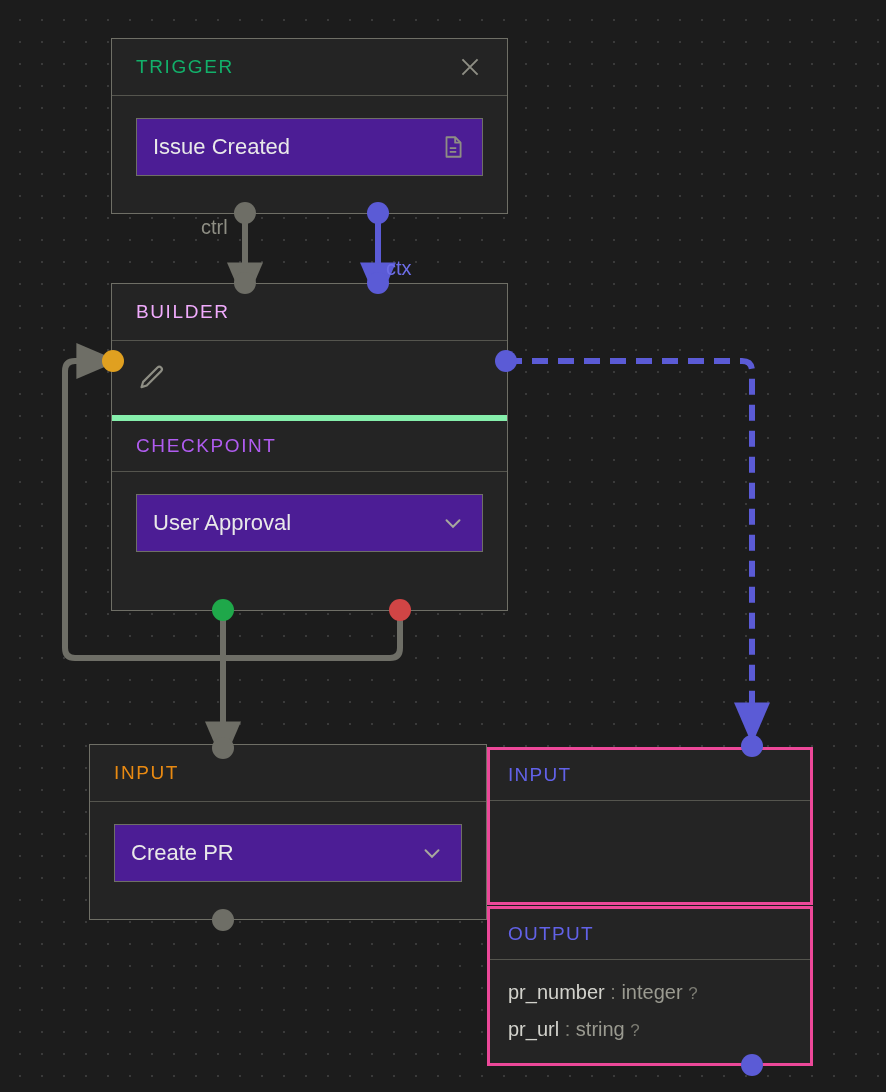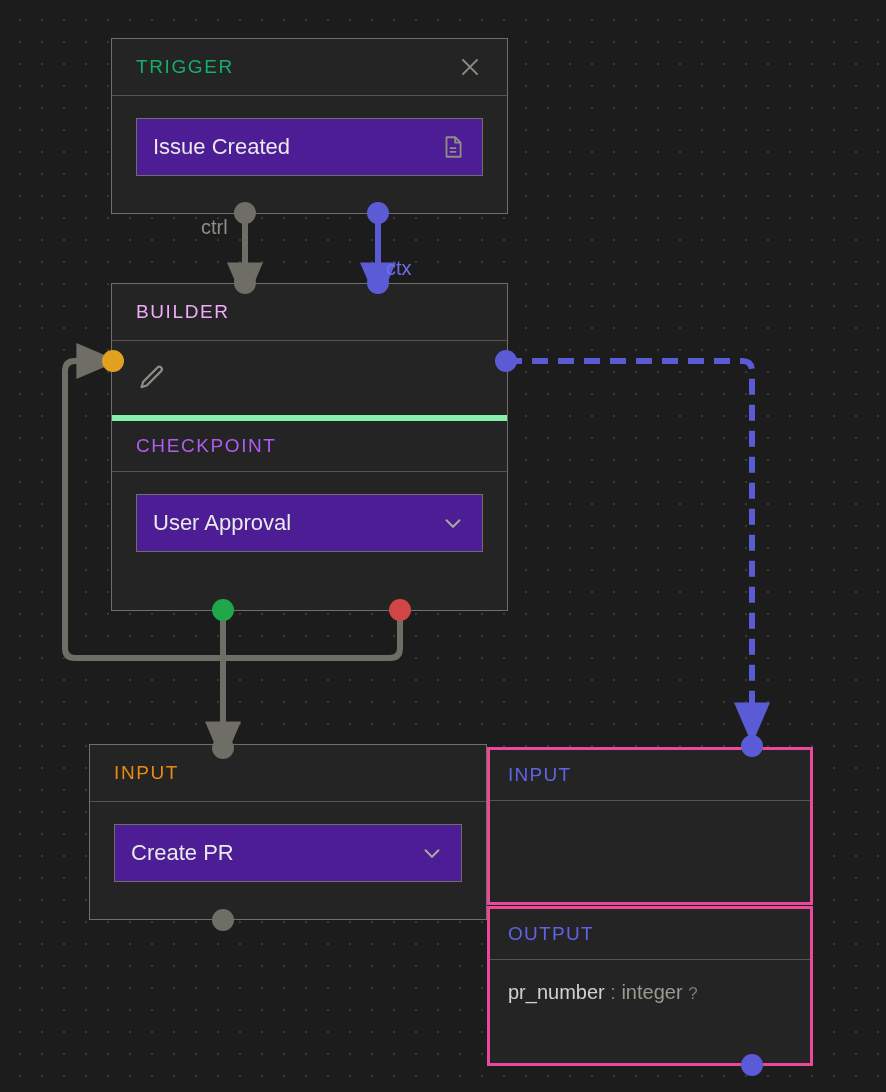--- a/index.html
+++ b/index.html
@@ -147,20 +147,26 @@
     <div class="phdr">
       <span style="color:#6262e8;text-align:center;">OUTPUT</span>
     </div>
     <div class="pbody">
       <div class="sig">
         <span>pr_number</span>
         <span class="sep">:</span>
         <span class="typ">integer</span>
         <span class="opt">?</span>
       </div>
+      <div class="sig">
+        <span>pr_url</span>
+        <span class="sep">:</span>
+        <span class="typ">string</span>
+        <span class="opt">?</span>
+      </div>
     </div>
   </div>
 
   <div class="port" style="left:234px;top:202px;width:22px;height:22px;background:#6e6e66;"></div>
   <div class="port" style="left:367px;top:202px;width:22px;height:22px;background:#5b5bd6;"></div>
 
   <div class="port" style="left:234px;top:272px;width:22px;height:22px;background:#6e6e66;"></div>
   <div class="port" style="left:367px;top:272px;width:22px;height:22px;background:#5b5bd6;"></div>
   <div class="port" style="left:102px;top:350px;width:22px;height:22px;background:#e0a020;"></div>
   <div class="port" style="left:495px;top:350px;width:22px;height:22px;background:#5b5bd6;"></div>

